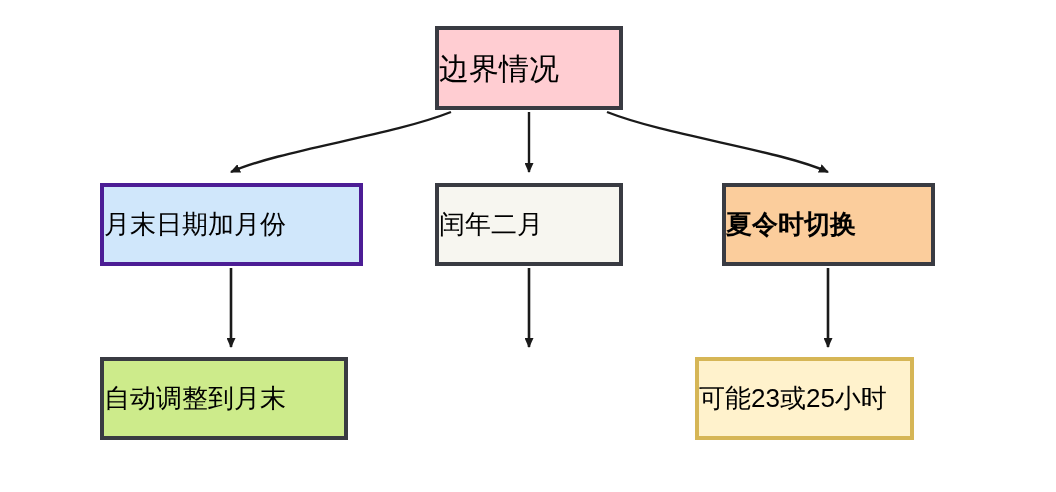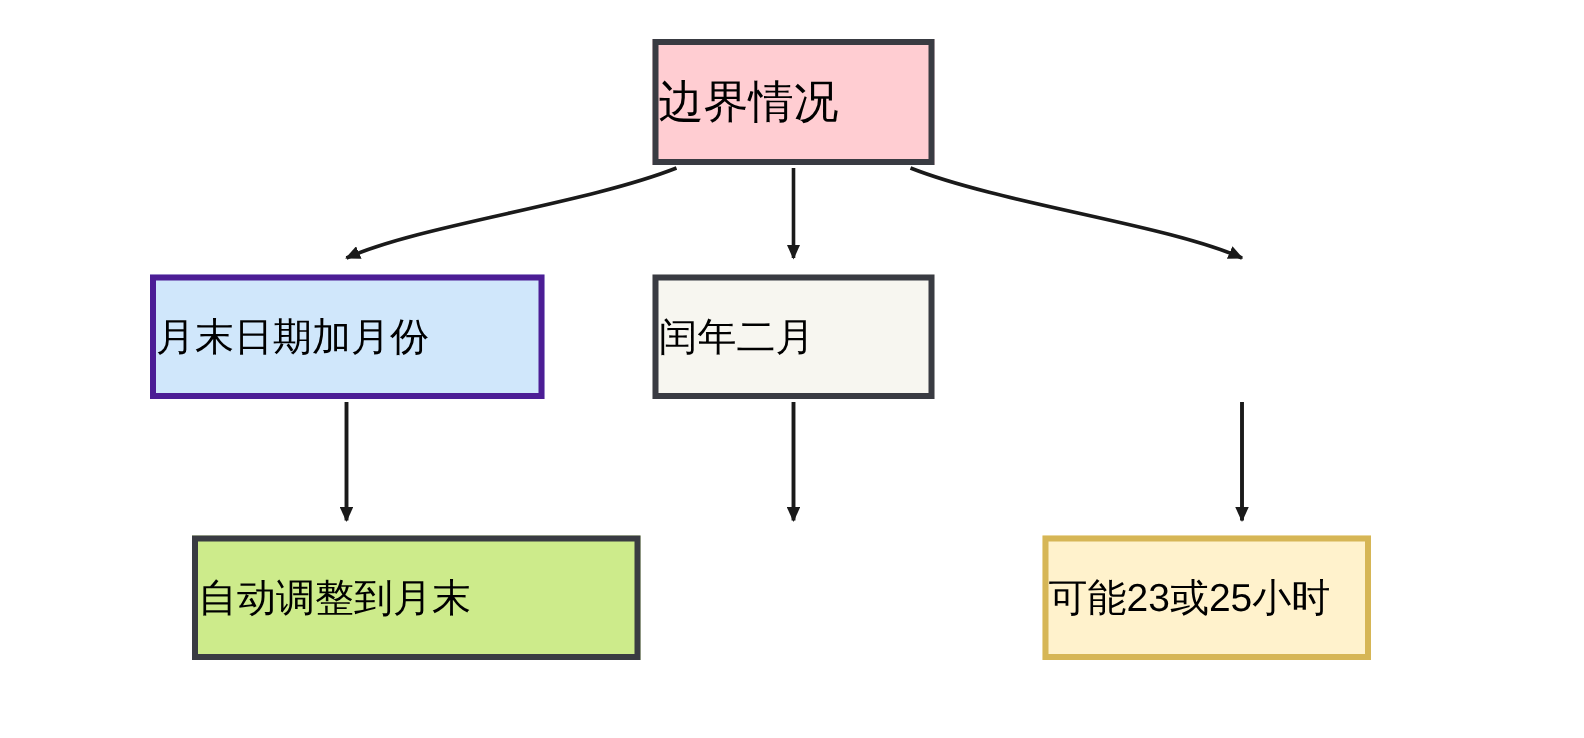--- a/index.html
+++ b/index.html
@@ -80,26 +80,25 @@
     height: 83px;
     background: #fbcd9c;
     border: 4px solid #393b42;
     font-size: 26px;
     font-weight: bold;
   }
   
   #node-auto-adjust {
     left: 100px;
     top: 357px;
-    width: 299px;
+    width: 248px;
     height: 83px;
     background: #cdeb8b;
     border: 4px solid #393b42;
     font-size: 26px;
-    margin-left: 28px;
   }
   #node-days-2829 {
     left: 435px;
     top: 357px;
     width: 188px;
     height: 83px;
     background: #e4dcef;
     border: 4px solid #9673a6;
     font-size: 26px;
   }
@@ -143,20 +142,23 @@
   </div>
 
   <div class="node" id="node-month-end">
     <span class="node-label">月末日期加月份</span>
   </div>
 
   <div class="node" id="node-leap-feb">
     <span class="node-label">闰年二月</span>
   </div>
 
+  <div class="node" id="node-dst">
+    <span class="node-label">夏令时切换</span>
+  </div>
 
   <div class="node" id="node-auto-adjust">
     <span class="node-label">自动调整到月末</span>
   </div>
 
 
   <div class="node" id="node-hours-2325">
     <span class="node-label">可能23或25小时</span>
   </div>
 

